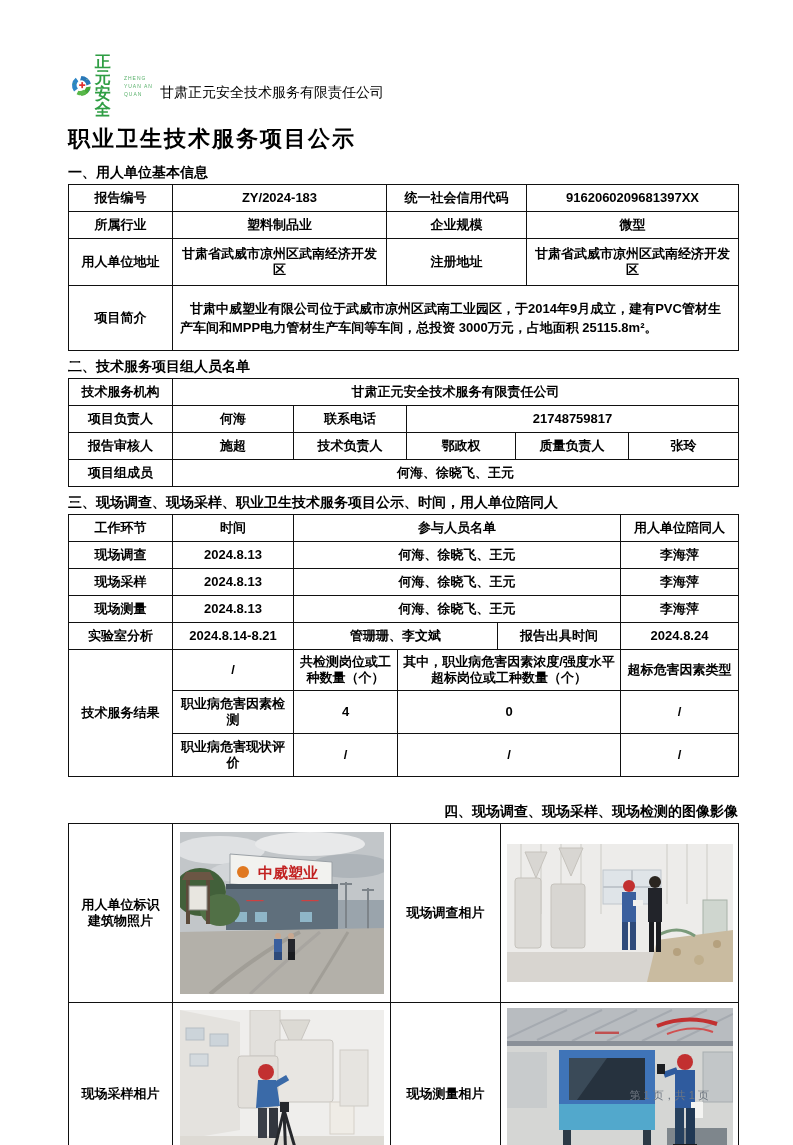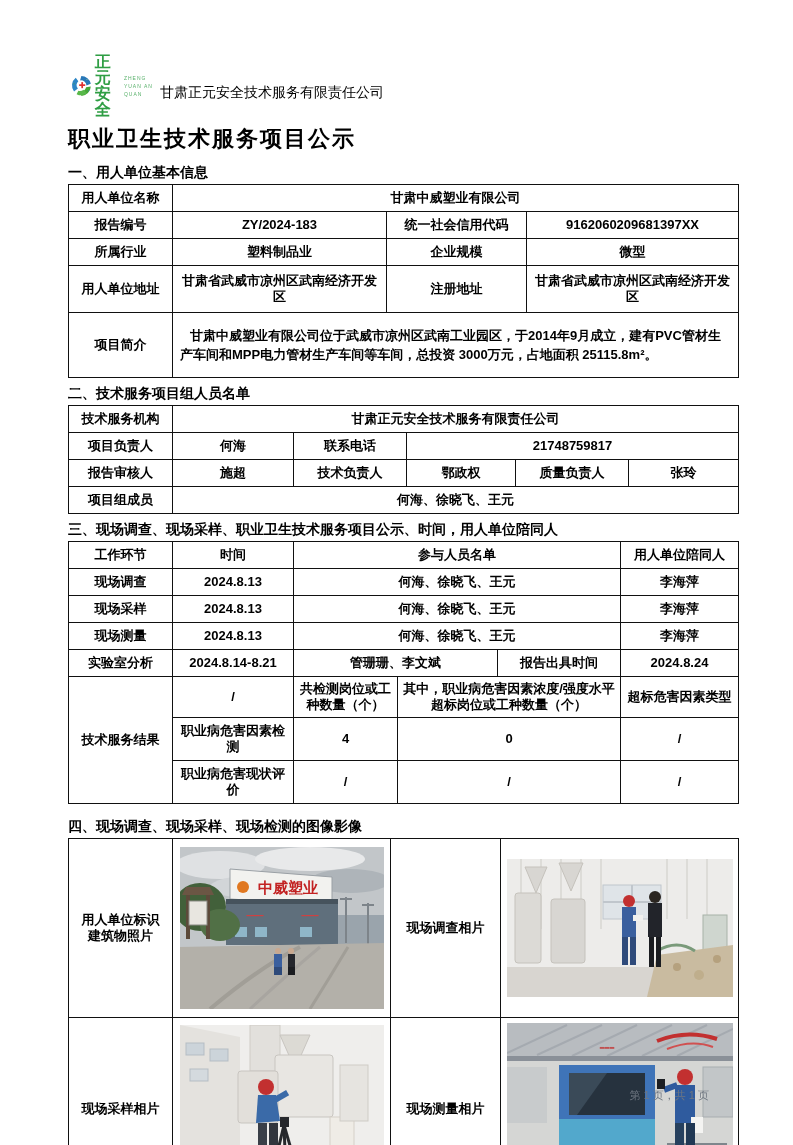--- a/index.html
+++ b/index.html
@@ -19,21 +19,21 @@
     font-weight:bold;font-size:22px;letter-spacing:2px;margin:6px 0 10px 0;
   }
   .secHdr{font-size:14px;font-weight:bold;margin:7px 0 2px 0;}
   table{border-collapse:collapse;table-layout:fixed;width:670px;}
   td{
     border:1px solid #111;font-size:13px;font-weight:bold;text-align:center;
     vertical-align:middle;padding:1px 3px;line-height:1.25;overflow:hidden;
   }
   td.intro{text-align:left;padding:3px 7px;text-indent:10px;line-height:1.5;}
   td.capCell{padding:1px 9px;}
-  td.photoCell{padding:0;font-family:Liberation Mono, monospace;}
+  td.photoCell{padding:0;}
   .photoWrap{display:flex;justify-content:center;align-items:center;width:100%;height:100%;}
   .footer{position:absolute;top:1088px;right:84px;font-size:11px;color:#6e7681;}
   svg{display:block;}
 </style>
 </head>
 <body>
 
 <div class="content">
 
   <div class="hdr">
@@ -59,24 +59,20 @@
 
   <div class="secHdr">一、用人单位基本信息</div>
   <table>
     <colgroup>
         <col style="width:104px">
         <col style="width:214px">
         <col style="width:140px">
         <col style="width:212px">
       </colgroup>
     <tbody>
-        <tr>
-      <td style="height:24px">用人单位名称</td>
-      <td colspan="3">甘肃中威塑业有限公司</td>
-    </tr>
     <tr>
       <td style="height:24px">报告编号</td>
       <td>ZY/2024-183</td>
       <td>统一社会信用代码</td>
       <td>9162060209681397XX</td>
     </tr>
     <tr>
       <td style="height:24px">所属行业</td>
       <td>塑料制品业</td>
       <td>企业规模</td>
@@ -188,21 +184,21 @@
     </tr>
     <tr>
       <td style="height:40px">职业病危害现状评价</td>
       <td>/</td>
       <td colspan="2">/</td>
       <td>/</td>
     </tr>
   </tbody>
     </table>
 
-  <div class="secHdr" style="margin-top:14px;">四、现场调查、现场采样、现场检测的图像影像</div>
+  <div class="secHdr" style="margin-top:26px;text-align:right;">四、现场调查、现场采样、现场检测的图像影像</div>
   <table>
     <colgroup>
         <col style="width:104px">
         <col style="width:218px">
         <col style="width:110px">
         <col style="width:238px">
       </colgroup>
     <tbody>
         <tr>
       <td class="capCell" style="height:176px">用人单位标识建筑物照片</td>

